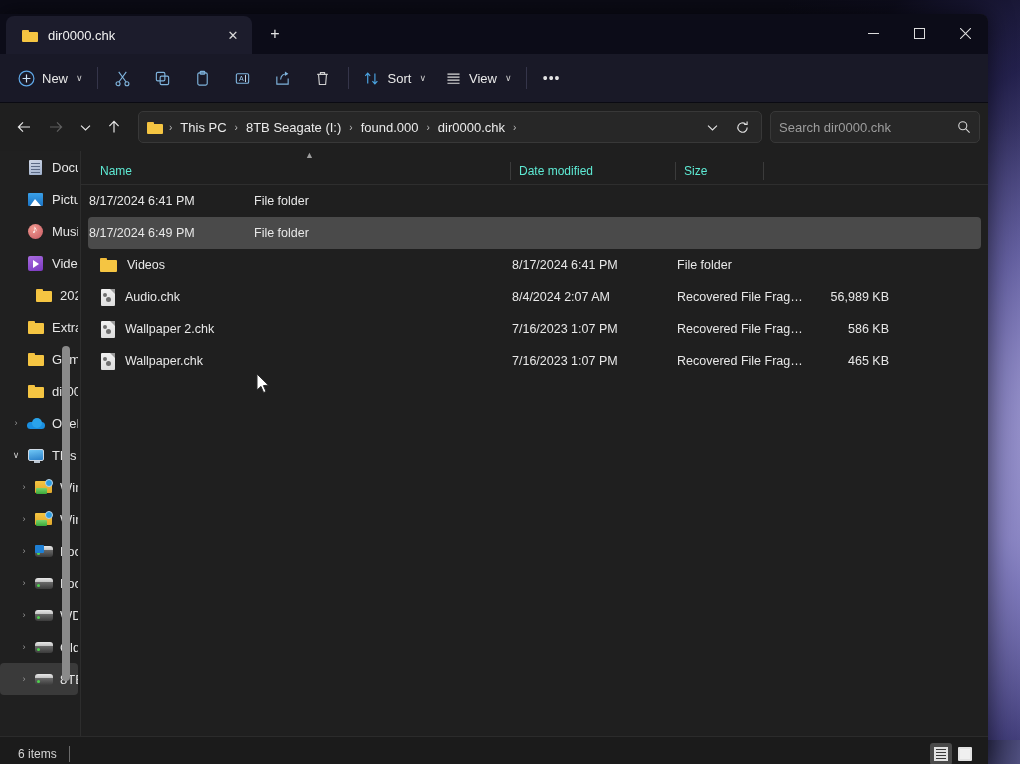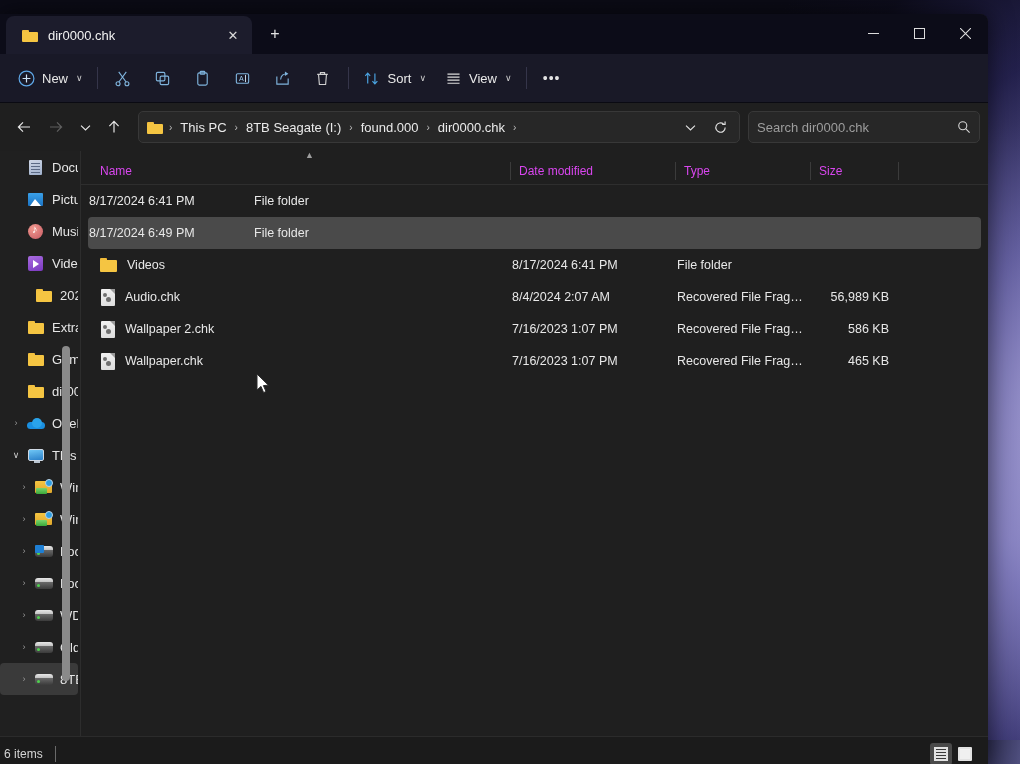--- a/index.html
+++ b/index.html
@@ -169,21 +169,21 @@
     color: #bdbdbd; font-size: 10px; padding: 0 3px; user-select: none;
   }
   #addr-spacer { flex: 1; }
   .addr-btn {
     width: 30px; height: 28px; border-radius: 4px;
     display: flex; align-items: center; justify-content: center;
     color: #e0e0e0; cursor: pointer;
   }
 
   #searchbox {
-    width: 232px; height: 32px; margin-left: 8px;
+    width: 210px; height: 32px; margin-left: 8px;
     background: #272727; border: 1px solid #383838; border-radius: 5px;
     display: flex; align-items: center; padding: 0 8px;
   }
   #search-input {
     flex: 1; background: transparent; border: none; outline: none;
     color: #e8e8e8; font-size: 13px;
     font-family: "Liberation Sans", sans-serif;
   }
   #search-input::placeholder { color: #9d9d9d; }
 
@@ -270,21 +270,21 @@
   #sort-caret {
     position: absolute; left: 224px; top: 0px;
     color: #9e9e9e; font-size: 9px; line-height: 9px;
   }
   #colheader {
     position: absolute; left: 0; right: 0; top: 6px;
     height: 28px; display: flex; align-items: center;
     border-bottom: 1px solid #2e2e2e;
   }
   .colh {
-    font-size: 12px; color: #d946ef; position: relative;
+    font-size: 12px; color: #5eead4; position: relative;
     height: 28px; display: flex; align-items: center;
     cursor: pointer; user-select: none;
   }
   .colh .cdiv {
     position: absolute; right: 0; top: 5px; bottom: 5px; width: 1px;
     background: #3b3b3b;
   }
   .colh.c-name { width: 430px; padding-left: 19px; }
   .colh.c-date { width: 165px; padding-left: 8px; }
   .colh.c-type { width: 135px; padding-left: 8px; }
@@ -329,21 +329,21 @@
   .rf-cog.b { left: 5px; top: 8px; width: 5px; height: 5px; }
 
   
   #statusbar {
     position: absolute; left: 0; right: 0; bottom: 0; height: 34px;
     background: #1b1b1b;
     border-top: 1px solid #2b2b2b;
     display: flex; align-items: center;
   }
   #status-text {
-    color: #d5d5d5; font-size: 12px; margin-left: 4px; white-space: nowrap;
+    color: #d5d5d5; font-size: 12px; margin-left: 18px; white-space: nowrap;
   }
   #status-divider {
     width: 1px; height: 16px; background: #6a6a6a; margin-left: 12px;
   }
   #status-spacer { flex: 1; }
   #viewtoggles { display: flex; gap: 2px; margin-right: 12px; }
   .vt {
     width: 22px; height: 22px; border-radius: 3px;
     display: flex; align-items: center; justify-content: center;
     cursor: pointer;
@@ -703,24 +703,20 @@
 
       <div id="colheader">
         <div class="colh c-name">
           <span>Name</span>
           <span class="cdiv"></span>
         </div>
         <div class="colh c-date">
           <span>Date modified</span>
           <span class="cdiv"></span>
         </div>
-        <div class="colh c-type">
-          <span>Type</span>
-          <span class="cdiv"></span>
-        </div>
         <div class="colh c-size">
           <span>Size</span>
           <span class="cdiv"></span>
         </div>
       </div>
 
       <div id="rows">
           <div class="row">
             <div class="cell c-date">8/17/2024 6:41 PM</div>
             <div class="cell c-type">File folder</div>

